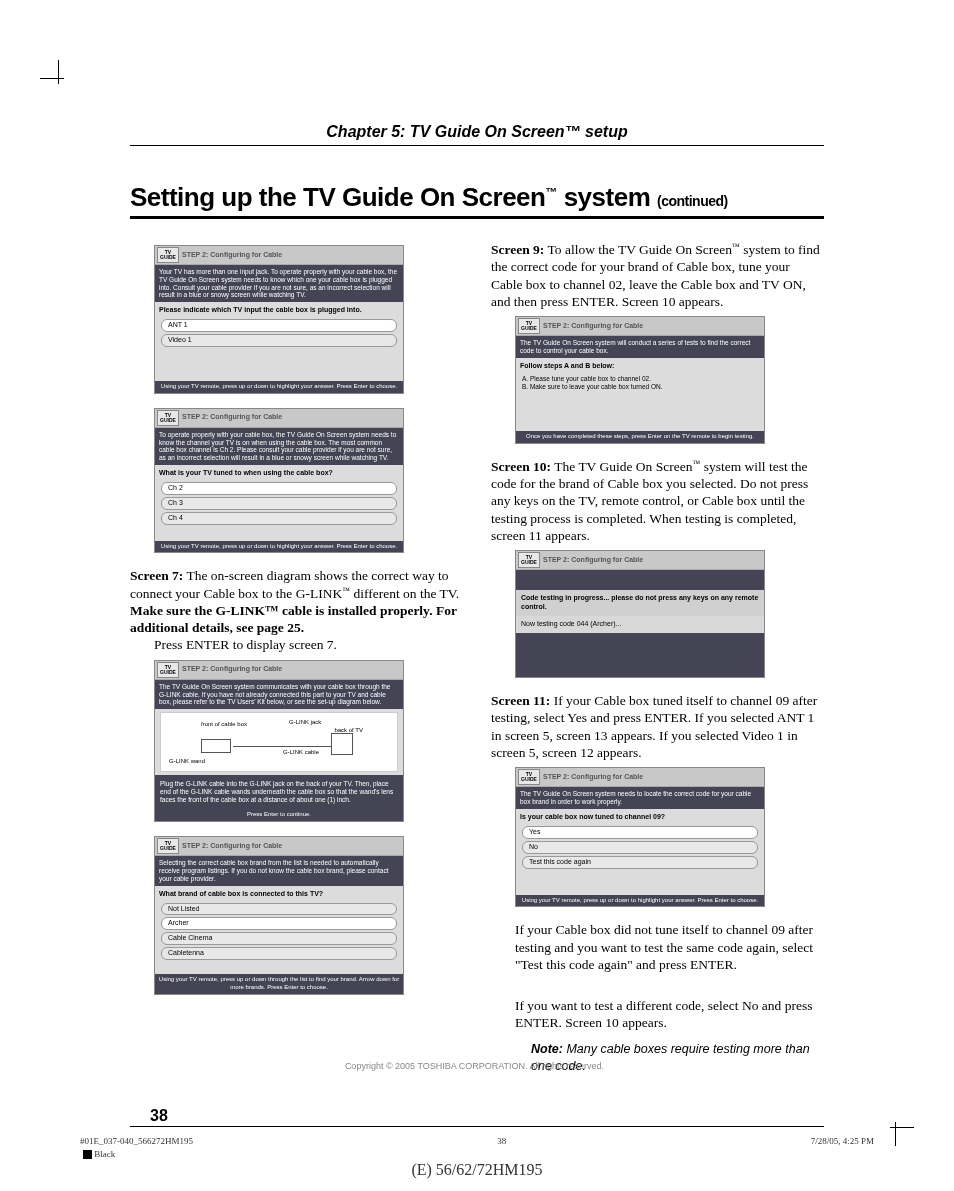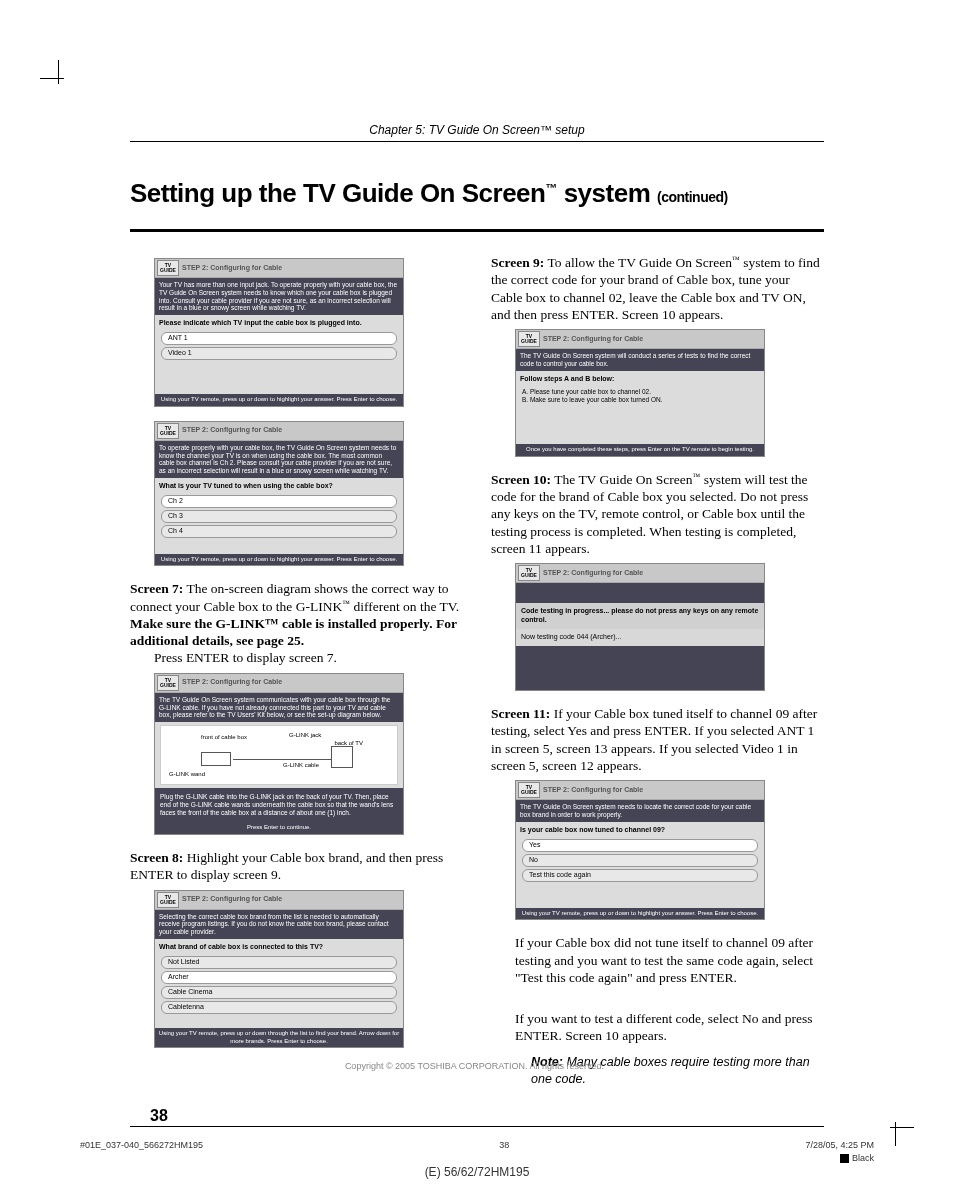--- a/index.html
+++ b/index.html
@@ -15,34 +15,34 @@
   .mark-tl { position:absolute; top:60px; left:40px; width:36px; height:36px;}
   .mark-tl .h { position:absolute; top:18px; left:0; width:24px; height:1px; background:#000;}
   .mark-tl .v { position:absolute; left:18px; top:0; width:1px; height:24px; background:#000;}
   .mark-br { position:absolute; bottom:45px; right:40px; width:36px; height:36px;}
   .mark-br .h { position:absolute; bottom:18px; right:0; width:24px; height:1px; background:#000;}
   .mark-br .v { position:absolute; right:18px; bottom:0; width:1px; height:24px; background:#000;}
 
   .page { margin:0 75px; }
   .chapter-line {
     font-family: Arial, Helvetica, sans-serif;
-    font-weight: normal;
+    font-weight: bold;
     font-style: italic;
-    font-size: 12px;
+    font-size: 16px;
     text-align: center;
     padding-bottom:4px;
     border-bottom: 1px solid #000;
     margin-top: 68px;
   }
   .headline {
     font-family: Arial, Helvetica, sans-serif;
     font-weight: bold;
     font-size: 26px;
     border-bottom: 3px solid #000;
-    padding-bottom: 20px;
+    padding-bottom: 3px;
     margin-top: 36px;
     letter-spacing: -0.5px;
   }
   .headline .cont { font-size: 14px; font-weight:bold;}
   .headline sup { font-size: 12px; vertical-align: super;}
   .cols {
     display: flex;
     gap: 28px;
     margin-top: 22px;
     font-size: 13.5px;
@@ -86,24 +86,24 @@
   .opt { border:1px solid #999; border-radius:6px; padding:1px 6px; margin-bottom:2px; background:#e8e8e8;}
   .opt.sel { background:#fff;}
   .shot-foot { background:#445; color:#fff; text-align:center; padding:2px 3px; font-size:6px;}
   .shot-diagram { height:60px; background:#fff; border:1px solid #ccc; margin:3px 5px; position:relative; font-size:6px;}
   .shot-pad { height:28px;}
   .shot-mid { background:#d0d0d0; padding:4px 5px; font-size:7px; font-weight:bold;}
   .shot-body-dark { background:#445; color:#fff; padding:5px 5px; font-size:6.5px; line-height:1.25;}
   .copyright { text-align:center; font-family:Arial,Helvetica,sans-serif; color:#888; font-size:9px; margin-bottom:40px;}
   .pgnum { position:absolute; left:150px; bottom:66px; font-family:Arial,Helvetica,sans-serif; font-weight:bold; font-size:16px; }
   .pgrule { position:absolute; left:130px; right:130px; bottom:64px; border-top:1px solid #000;}
-  .imposition { position:absolute; left:80px; right:80px; bottom:12px; font-family:Liberation Sans, sans-serif; font-size:9px; color:#333;}
+  .imposition { position:absolute; left:80px; right:80px; bottom:12px; font-family:Liberation Serif, serif; font-size:9px; color:#333;}
   .imposition .row1 { display:flex; justify-content:space-between; }
-  .imposition .row2 { text-align:right; margin-top:3px;}
-  .imposition .row3 { text-align:center; margin-top:2px; font-size:12px;}
+  .imposition .row2 { text-align:left; margin-top:3px;}
+  .imposition .row3 { text-align:center; margin-top:2px; font-size:16px;}
   .color-chip { display:inline-block; width:9px; height:9px; background:#000; vertical-align:middle; margin-left:3px;}
 </style>
 </head>
 <body>
 
 <div class="mark-tl">
     <div class="h"></div>
     <div class="v"></div>
   </div>
 <div class="mark-br">
@@ -179,23 +179,20 @@
           <div style="position:absolute;left:40px;top:26px;width:30px;height:14px;border:1px solid #555"></div>
           <div style="position:absolute;right:44px;top:20px;width:22px;height:22px;border:1px solid #555"></div>
           <div style="position:absolute;left:72px;top:33px;width:98px;height:0;border-top:1px solid #555"></div>
           <div style="position:absolute;left:122px;top:36px">G-LINK cable</div>
           <div style="position:absolute;left:8px;top:45px">G-LINK wand</div>
         </div>
         <div class="shot-body-dark">Plug the G-LINK cable into the G-LINK jack on the back of your TV. Then, place end of the G-LINK cable wands underneath the cable box so that the wand's lens faces the front of the cable box at a distance of about one (1) inch.</div>
         <div class="shot-foot">Press Enter to continue.</div>
       </div>
 
-      <div class="block">
-        <b>Screen 8:</b><span> Highlight your Cable box brand, and then press ENTER to display screen 9.</span>
-      </div>
       <div class="shot">
         <div class="shot-title">
             <div class="tv-badge">
               <span>TV</span>
               <span>GUIDE</span>
             </div>
             <span class="shot-title-txt">STEP 2: Configuring for Cable</span>
           </div>
         <div class="shot-top">Selecting the correct cable box brand from the list is needed to automatically receive program listings. If you do not know the cable box brand, please contact your cable provider.</div>
         <div class="shot-q">What brand of cable box is connected to this TV?</div>

